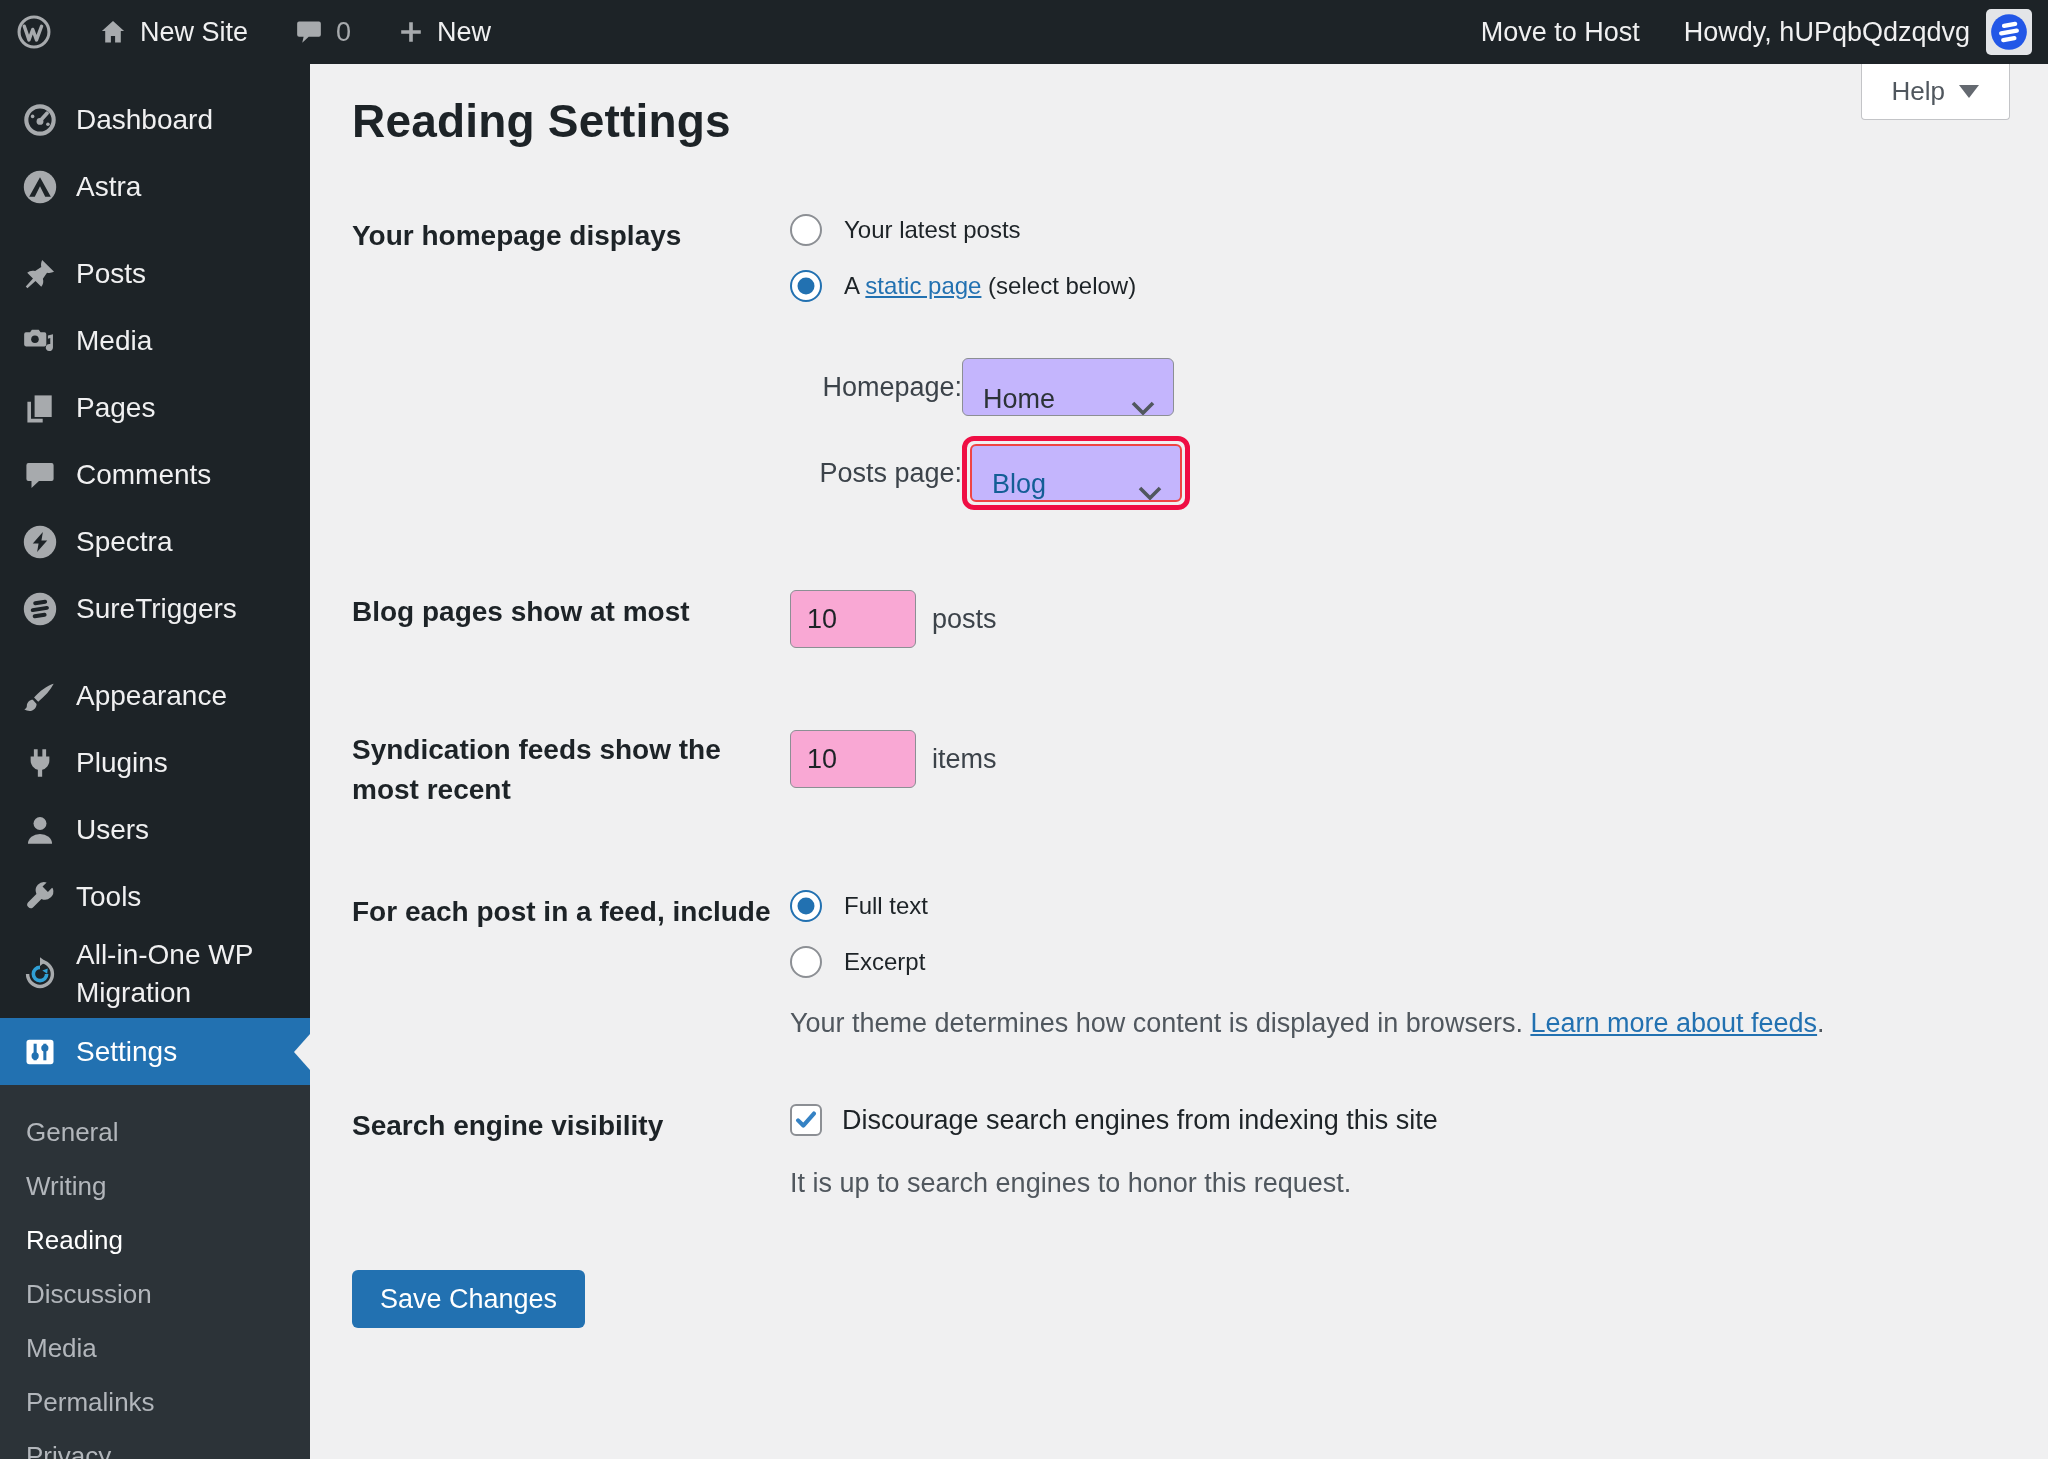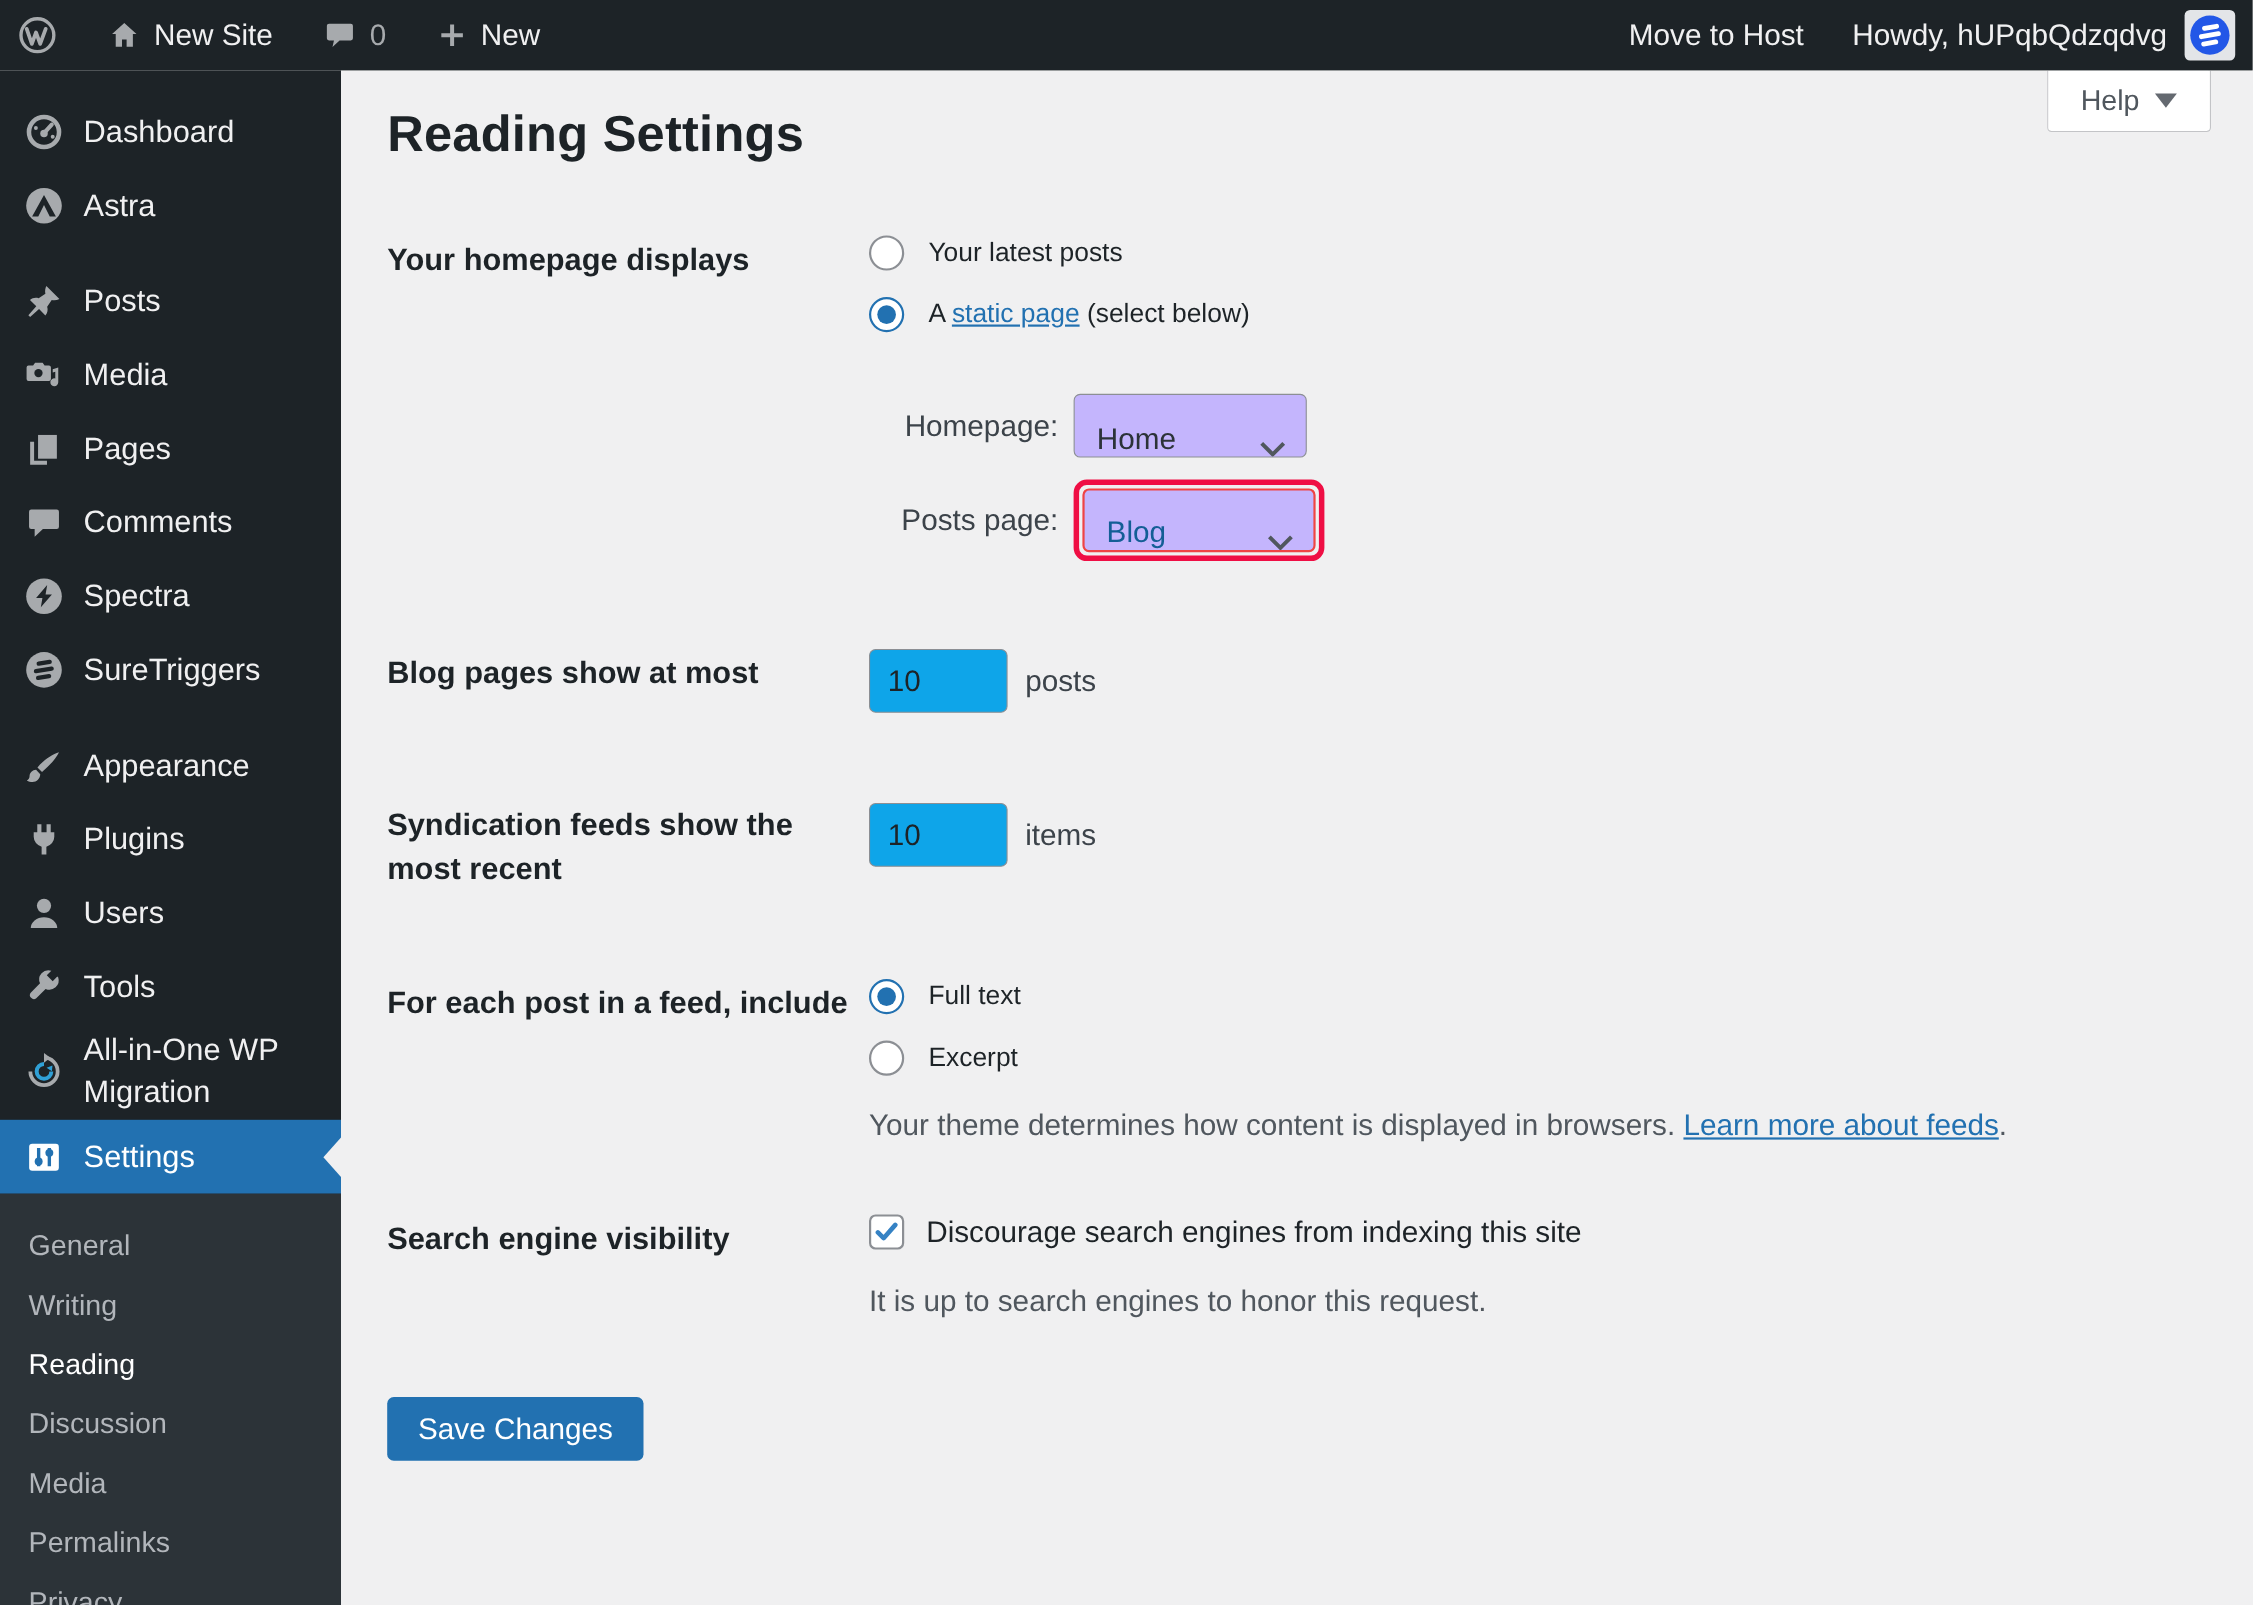--- a/index.html
+++ b/index.html
@@ -78,34 +78,34 @@
   .radio { width:32px; height:32px; min-width:32px; border-radius:50%; background:#fff;
     border:2px solid #8c8f94; margin-right:22px; position:relative; cursor:pointer; }
   .radio.checked { border-color:#2271b1; }
   .radio.checked::after { content:""; position:absolute; left:50%; top:50%;
     transform:translate(-50%,-50%); width:17px; height:17px; border-radius:50%; background:#2271b1; }
   a.link { color:#2271b1; text-decoration:underline; cursor:pointer; }
 
   .page-selects { margin-top:56px; }
   .select-row { display:flex; align-items:center; margin-bottom:20px; }
   .select-row:last-child { margin-bottom:0; }
-  .select-label { width:172px; min-width:172px; text-align:right; margin-right:14px;
+  .select-label { width:172px; min-width:172px; text-align:right; 
     font-size:27px; color:#3c434a; }
   .select {
     width:212px; height:58px; background:#c4b5fd; border:1px solid #8c8f94; border-radius:6px;
     display:flex; align-items:flex-end; justify-content:space-between;
     padding:0 18px 0 20px; font-size:27px; color:#2c3338; cursor:pointer;
   }
   .select .chev { display:flex; }
   .highlight-ring { display:inline-block; border:5px solid #ef0e44; border-radius:12px; padding:3px; }
   .select.focused { border:2px solid #ef4444; color:#135e96; }
 
   .num-line { display:flex; align-items:center; }
   .num-input {
-    width:126px; height:58px; border:1px solid #8c8f94; border-radius:6px; background:#0ea5e9;
+    width:126px; height:58px; border:1px solid #8c8f94; border-radius:6px; background:#f9a8d4;
     font-size:27px; font-family:"Liberation Sans", sans-serif; color:#1d2327; padding:0 0 0 16px; outline:none;
   }
   .unit { margin-left:16px; font-size:27px; color:#3c434a; }
   .row-3 .num-line { margin-top:2px; }
 
   .note { font-size:27px; color:#50575e; line-height:34px; }
   .feed-note { margin-top:28px; }
   .seo-note { margin-top:30px; }
 
   .check-line { display:flex; align-items:center; font-size:27px; color:#1d2327; }

